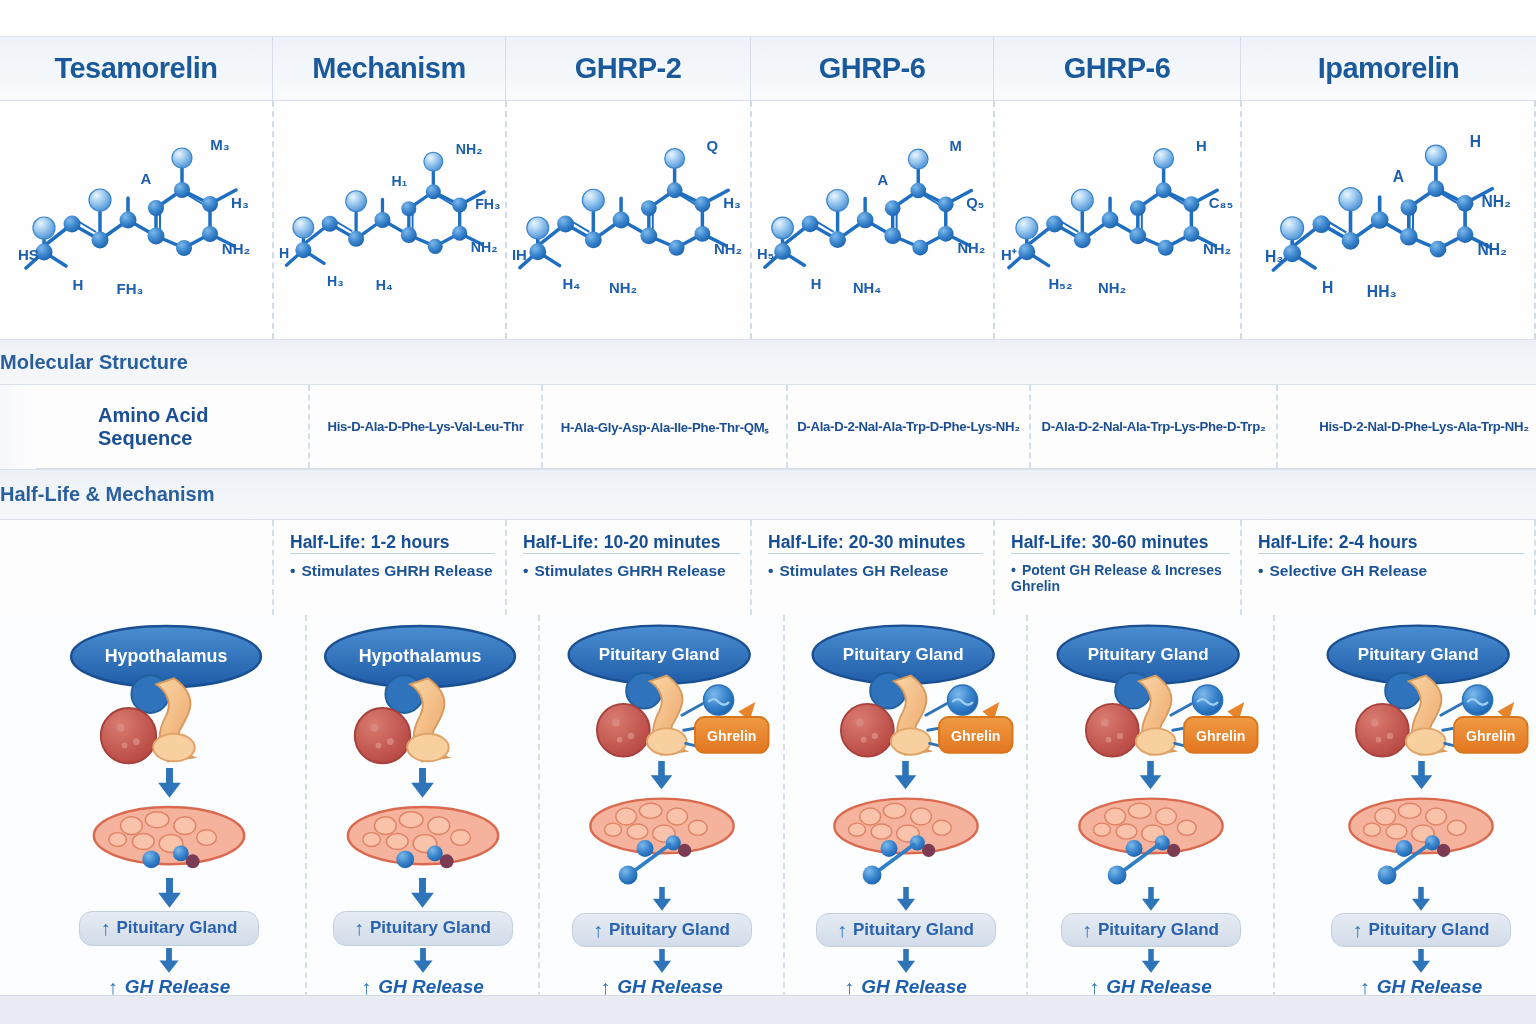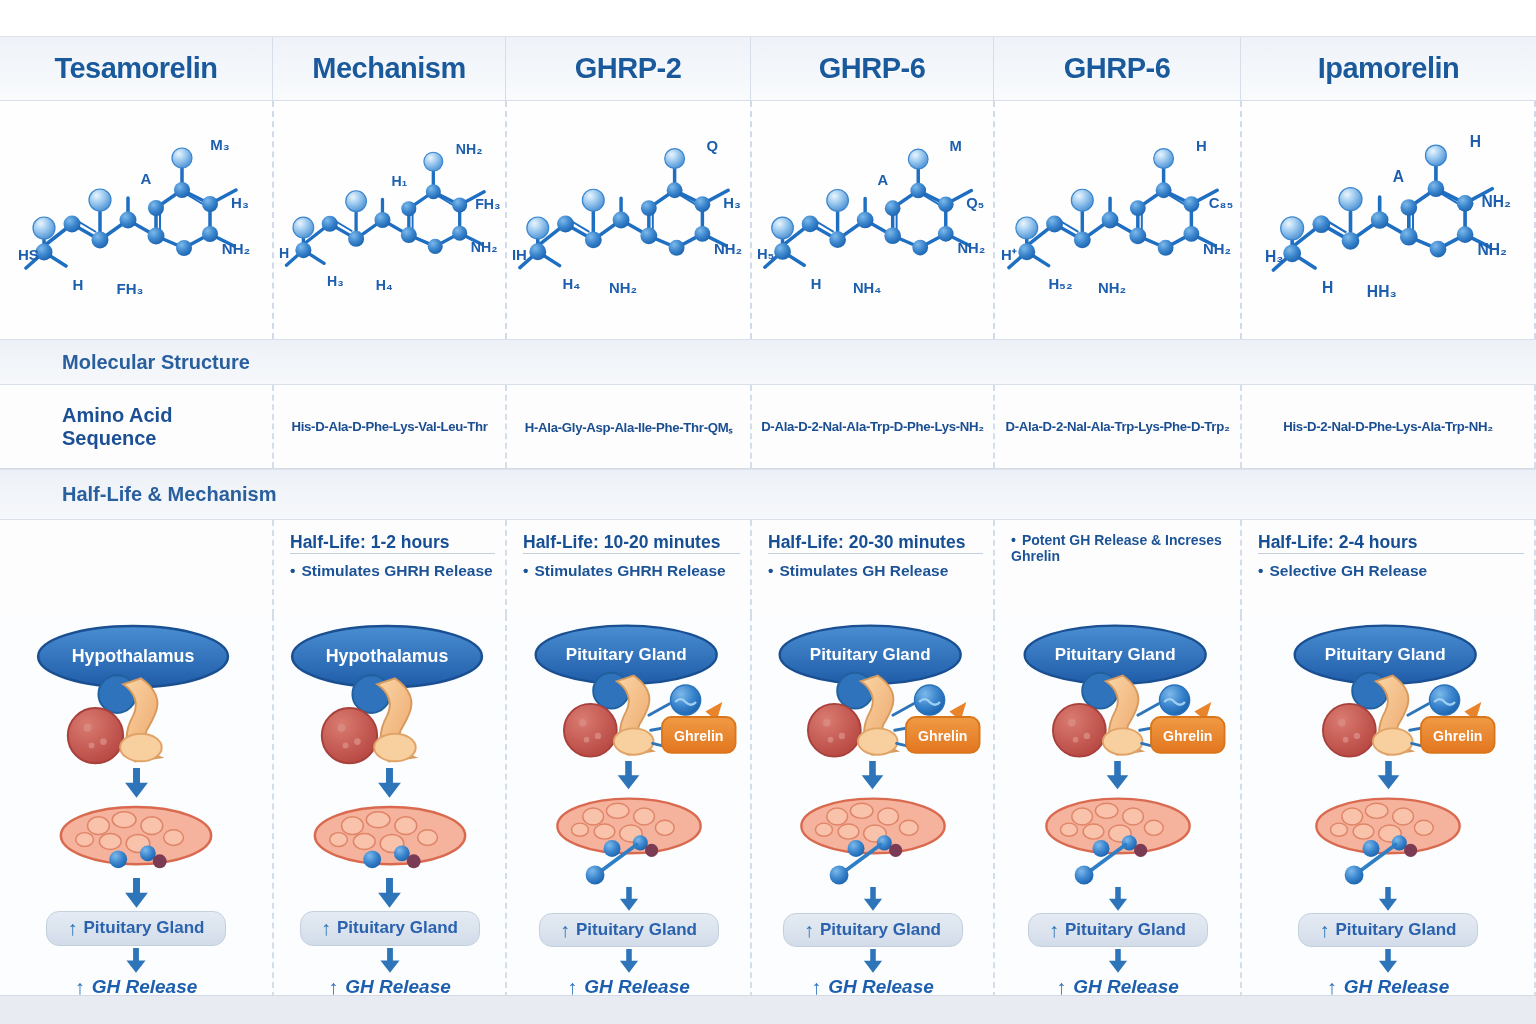--- a/index.html
+++ b/index.html
@@ -19,42 +19,42 @@
   
   .structs{height:238px;background:#fefefe;}
   .s-cell{display:flex;align-items:center;justify-content:center;overflow:hidden;}
   .s-cell + .s-cell{border-left:2px dashed #cfdbe9;}
   .s-cell:last-child{border-right:2px dashed #cfdbe9;}
   .svg-lbl{font-family:"Liberation Sans",sans-serif;font-size:15px;font-weight:bold;fill:#1d5fae;}
   
   .band{height:44px;background:linear-gradient(#edf1f7,#f6f8fb);
         border-top:1px solid #dae1eb;border-bottom:1px solid #dae1eb;
         display:flex;align-items:center;}
-  .band-label{padding-left:62px;font-size:20px;font-weight:bold;color:#2a5f9e;}
+  .band-label{font-size:20px;font-weight:bold;color:#2a5f9e;}
   .band2{height:49px;}
   
-  .seqrow{height:83px;background:#fdfdfe;border-bottom:1px solid #d5dde8;}
+  .seqrow{height:83px;background:#fdfdfe;border-bottom:1px solid #d5dde8;margin-left:36px;}
   .seq-label-cell{display:flex;align-items:center;padding-left:62px;
                   font-size:20px;font-weight:bold;color:#1c4f94;}
   .seq-cell{display:flex;align-items:center;justify-content:center;
             font-size:13.2px;font-weight:bold;color:#1b4e91;
             letter-spacing:-.3px;white-space:nowrap;overflow:visible;}
   .seqrow .seq-cell{border-left:2px dashed #d3deeb;}
   .seqrow .seq-cell:last-child{border-right:2px dashed #d3deeb;}
   
   .hlrow{height:95px;background:#fdfdfe;}
   .hl-cell{padding:12px 10px 0 16px;box-sizing:border-box;}
   .hlrow > div + div{border-left:2px dashed #d3deeb;}
   .hlrow > div:last-child{border-right:2px dashed #d3deeb;}
   .hl-title{font-size:17.5px;font-weight:bold;color:#174f95;
             border-bottom:1px solid #c2cfdf;margin-bottom:8px;}
   .hl-mech{font-size:15.5px;font-weight:bold;color:#1c5396;}
   .hl-mech .bullet{margin-right:6px;}
   
-  .pathrow{height:383px;background:#fcfdfe;}
+  .pathrow{height:383px;background:#fcfdfe;padding-left:33px;}
   .p-cell{display:flex;flex-direction:column;align-items:center;overflow:hidden;padding-top:4px;box-sizing:border-box;}
   .pathrow > div + div{border-left:2px dashed #d3deeb;}
   .pathrow > div:last-child{border-right:2px dashed #d3deeb;}
   .svg-organ-lbl{font-family:"Liberation Sans",sans-serif;font-size:18px;font-weight:bold;fill:#ffffff;}
   .svg-ghrelin-lbl{font-family:"Liberation Sans",sans-serif;font-size:15px;font-weight:bold;fill:#ffffff;}
   .pill{display:flex;align-items:center;justify-content:center;gap:6px;
         min-width:150px;height:34px;padding:0 14px;border-radius:13px;
         background:linear-gradient(#e5ebf3,#d2dce9);border:1px solid #c4cfde;
         font-size:17px;font-weight:bold;color:#2a62ae;margin:1px 0;}
   .gh-line{display:flex;align-items:center;gap:7px;font-size:19px;font-weight:bold;
@@ -279,20 +279,21 @@
     </div>
     <div class="hl-cell">
       <div class="hl-title">Half-Life: 10-20 minutes</div>
       <div class="hl-mech"><span class="bullet">•</span><span>Stimulates GHRH Release</span></div>
     </div>
     <div class="hl-cell">
       <div class="hl-title">Half-Life: 20-30 minutes</div>
       <div class="hl-mech"><span class="bullet">•</span><span>Stimulates GH Release</span></div>
     </div>
     <div class="hl-cell">
+      <div class="hl-title">Half-Life: 30-60 minutes</div>
       <div class="hl-mech" style="font-size:14px;"><span class="bullet">•</span><span>Potent GH Release &amp; Increses Ghrelin</span></div>
     </div>
     <div class="hl-cell">
       <div class="hl-title">Half-Life: 2-4 hours</div>
       <div class="hl-mech"><span class="bullet">•</span><span>Selective GH Release</span></div>
     </div>
   </div>
 
   <div class="cols pathrow">
 

